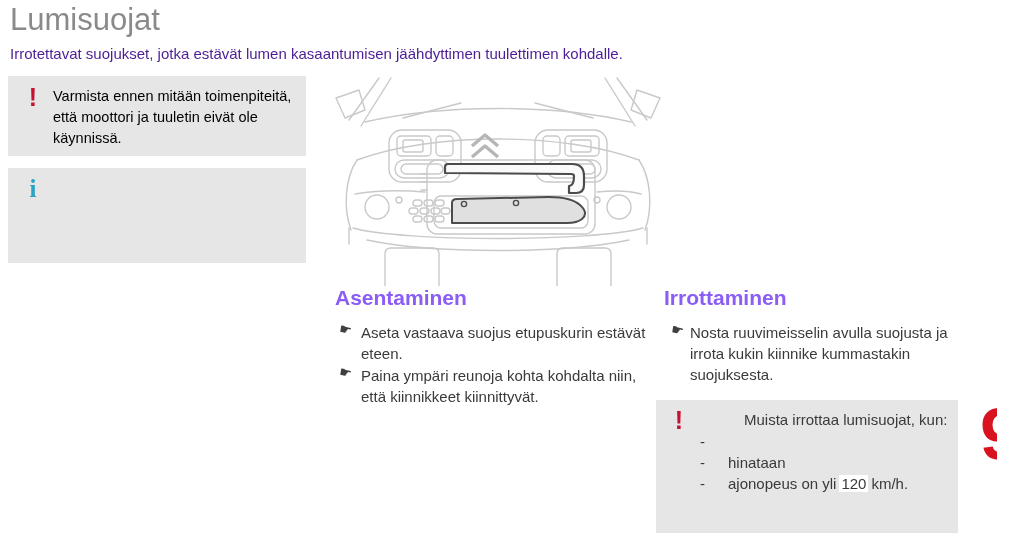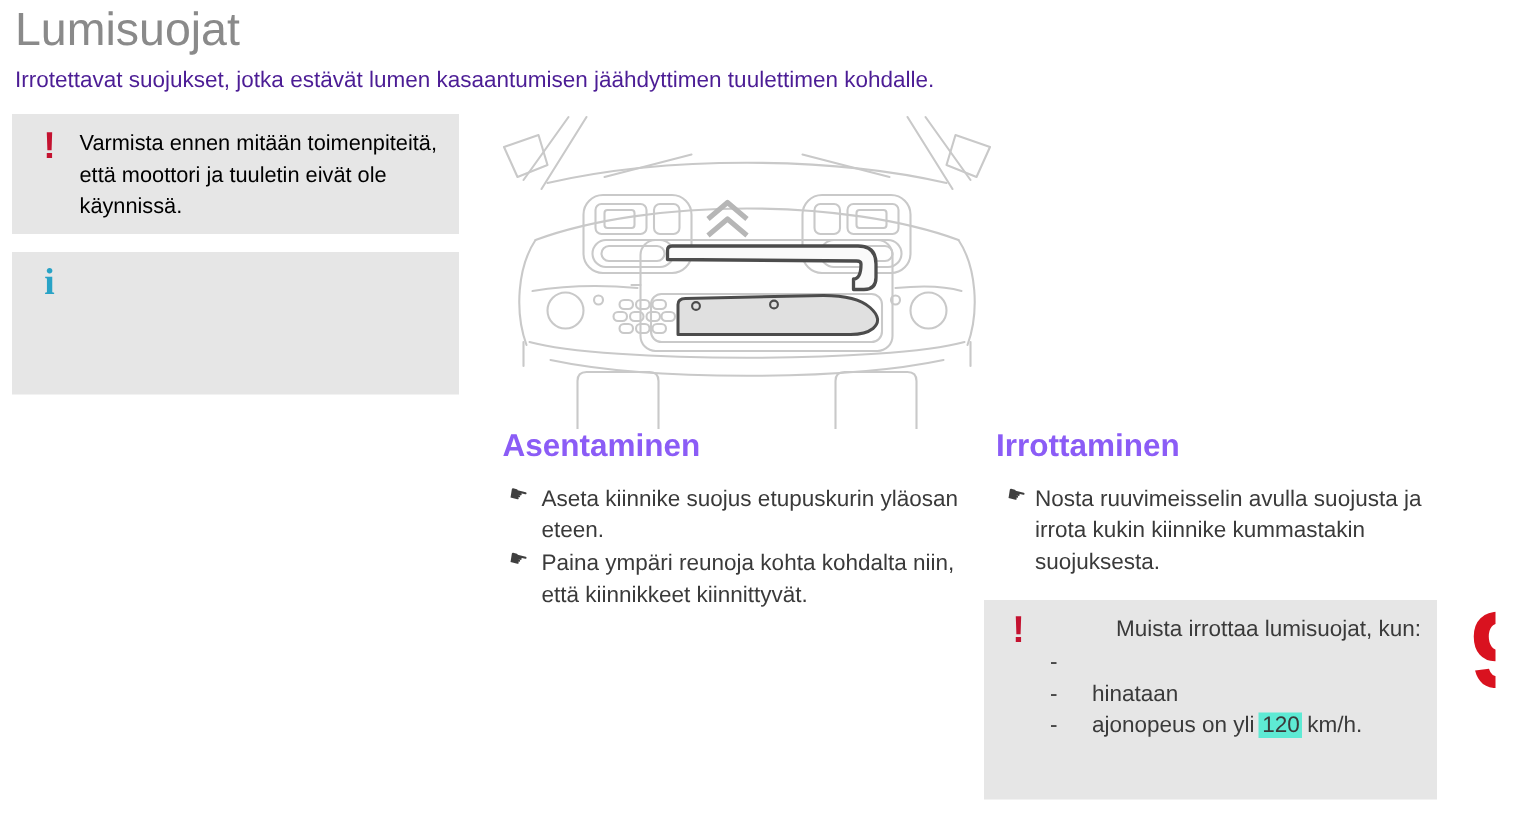--- a/index.html
+++ b/index.html
@@ -58,21 +58,21 @@
   #warning-removal {
     position:absolute; left:656px; top:400px; width:302px; height:133px;
     background:#e6e6e6; box-sizing:border-box; padding:9px 10px 9px 12px;
   }
   .rw-head { display:flex; gap:10px; }
   .rw-head .note-icon { flex:0 0 22px; }
   .rw-intro { font-size:15px; line-height:21px;margin-left:44px; }
   .rw-item { display:flex; padding-left:32px; }
   .rw-dash { flex:0 0 28px; font-size:15px; line-height:21px; }
   .rw-item-text { font-size:15px; line-height:21px; }
-  .hl { background:#5eead4; padding:0 2px; margin:0 3px; }
+  .hl { background:#ffffff; padding:0 2px; margin:0 3px; }
 
   
   .chapter-number {
     position:absolute; left:976px; top:398px; width:48px;
     font-size:72px; line-height:72px; font-weight:bold;
     color:#d9121f; text-align:center;
   }
 </style>
 </head>
 <body>
@@ -164,21 +164,21 @@
 
     <path d="M119,147 L119,127 Q119,123 124,123 L216,121 Q238,121 247,129 Q256,137 249,143 Q244,147 234,147 Z" fill="#e0e0e0" stroke="#4c4c4c" stroke-width="2" stroke-linejoin="round"></path>
     <circle cx="131" cy="128" r="2.6" fill="none" stroke="#4c4c4c" stroke-width="1.4"></circle>
     <circle cx="183" cy="127" r="2.6" fill="none" stroke="#4c4c4c" stroke-width="1.4"></circle>
   </svg>
 
   <div class="section" id="section-installation">
     <h2 class="section-heading">Asentaminen</h2>
     <div class="bullet">
       <span class="bullet-icon">☛</span>
-      <span class="bullet-text">Aseta kiinnike suojus etupuskurin yläosan eteen.</span>
+      <span class="bullet-text">Aseta vastaava suojus etupuskurin estävät eteen.</span>
     </div>
     <div class="bullet">
       <span class="bullet-icon">☛</span>
       <span class="bullet-text">Paina ympäri reunoja kohta kohdalta niin, että kiinnikkeet kiinnittyvät.</span>
     </div>
   </div>
 
   <div class="section" id="section-removal">
     <h2 class="section-heading">Irrottaminen</h2>
     <div class="bullet">

